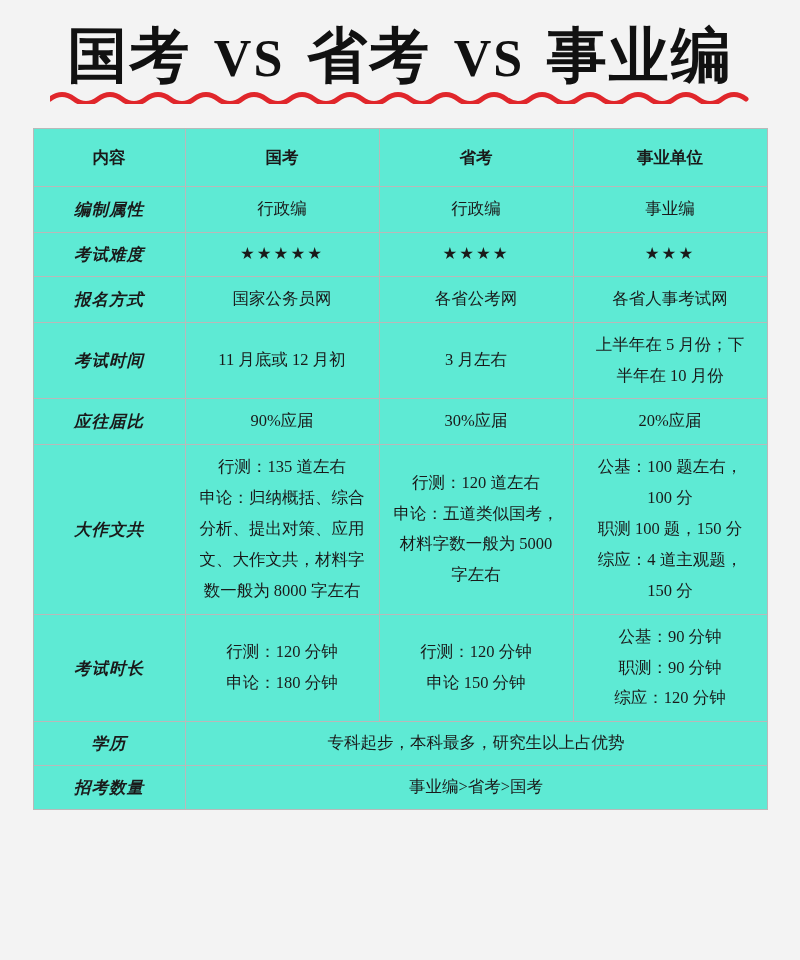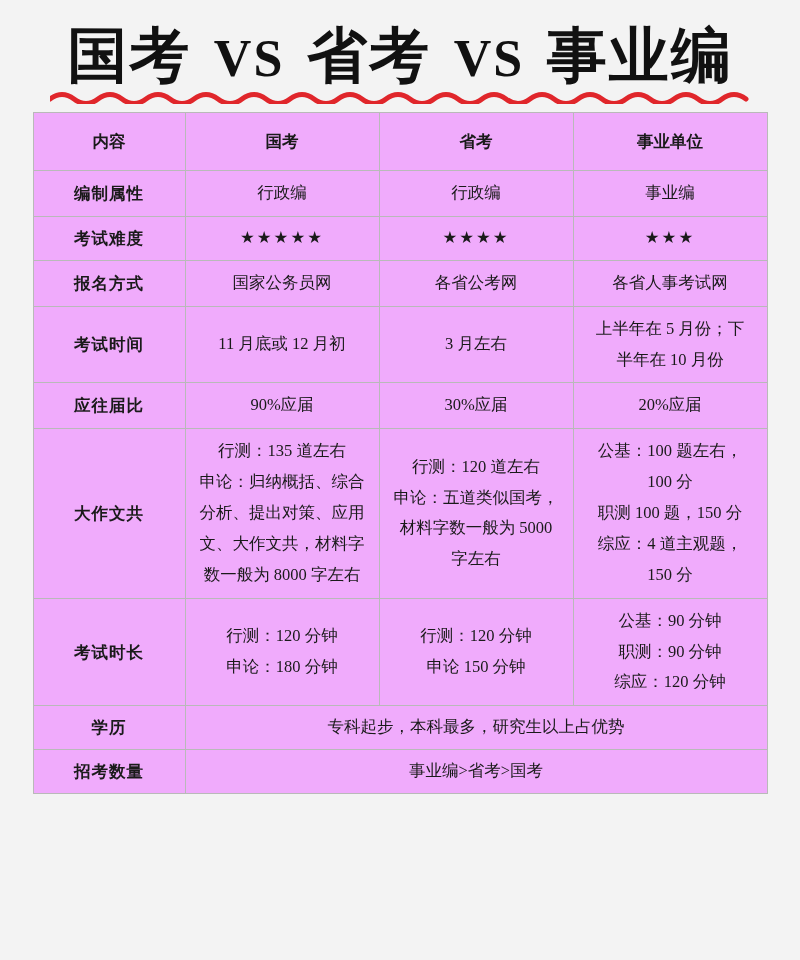--- a/index.html
+++ b/index.html
@@ -45,22 +45,22 @@
     position: absolute;
     bottom: 8px;
     left: 50%;
     transform: translateX(-50%);
     width: 700px;
     height: 14px;
   }
   table.cmp {
     border-collapse: collapse;
     width: 734px;
-    margin: 0 auto;
-    background: #f0abfc;
+    margin: 16px auto;
+    background: #5eead4;
     table-layout: fixed;
   }
   table.cmp td, table.cmp th {
     border: 1px solid #b9b9b9;
     text-align: center;
     vertical-align: middle;
     font-size: 16.5px;
     color: #1a1a1a;
     padding: 7px 6px;
     line-height: 1.75;
@@ -72,20 +72,21 @@
     height: 58px;
     color: #111;
   }
   td.rowhead {
     font-family: "Liberation Sans", sans-serif;
     font-weight: bold;
     font-size: 17.5px;
     color: #e8242a;
     width: 152px;
     letter-spacing: 1px;
+    font-style: italic;
   }
   col.c0 { width: 152px; }
   col.c1 { width: 194px; }
   col.c2 { width: 194px; }
   col.c3 { width: 194px; }
   .stars {
     font-size: 21px;
     letter-spacing: 2px;
     color: #111;
   }

